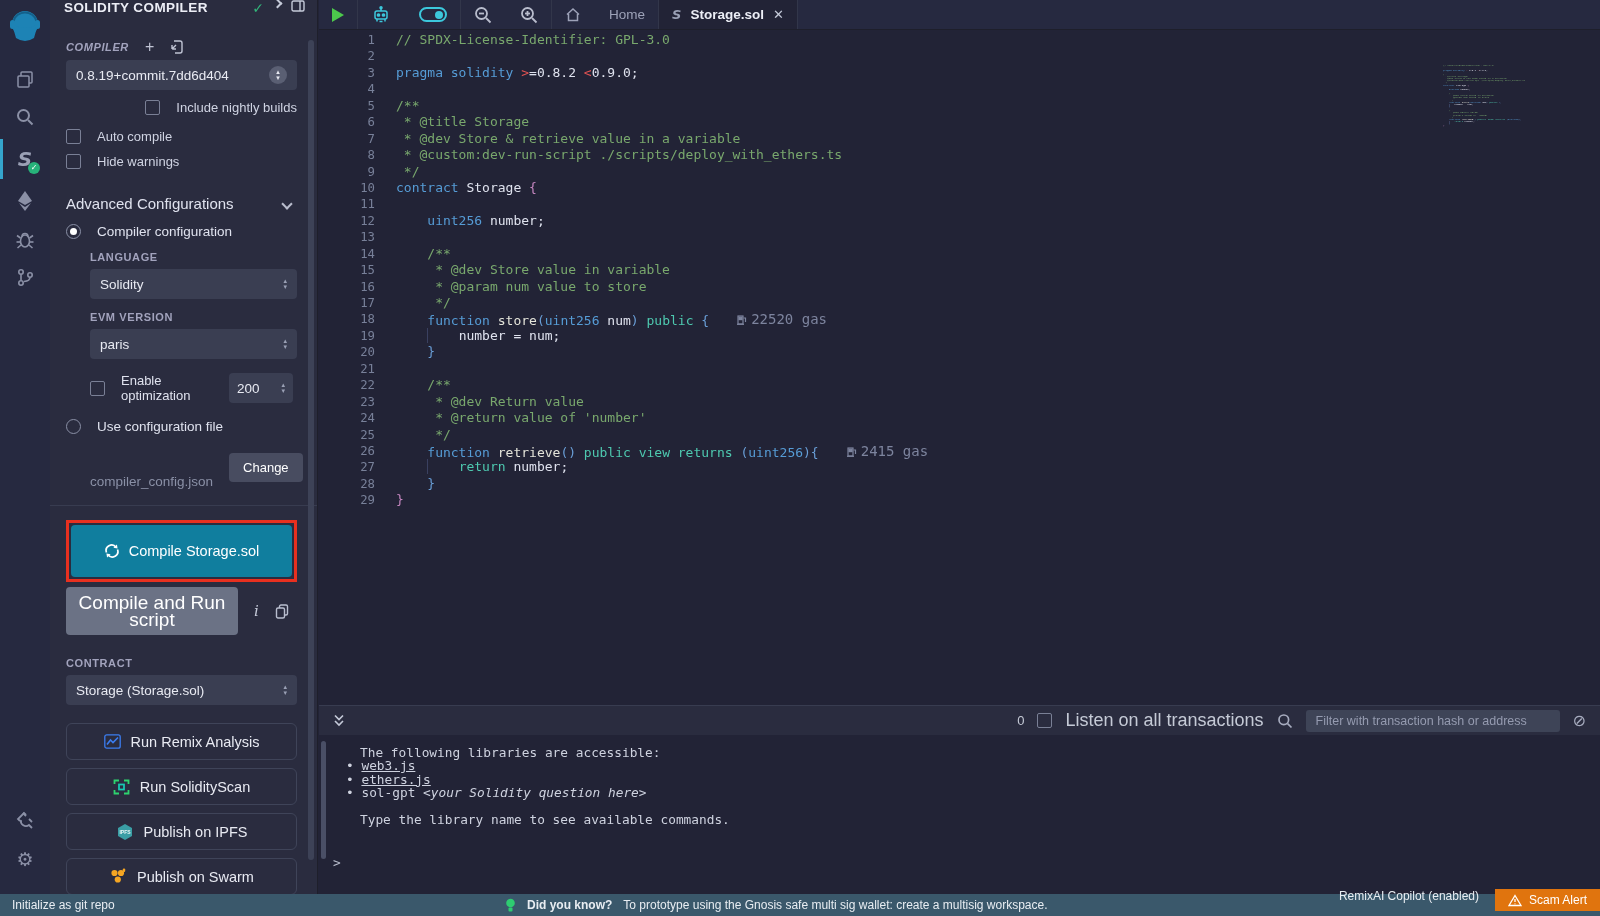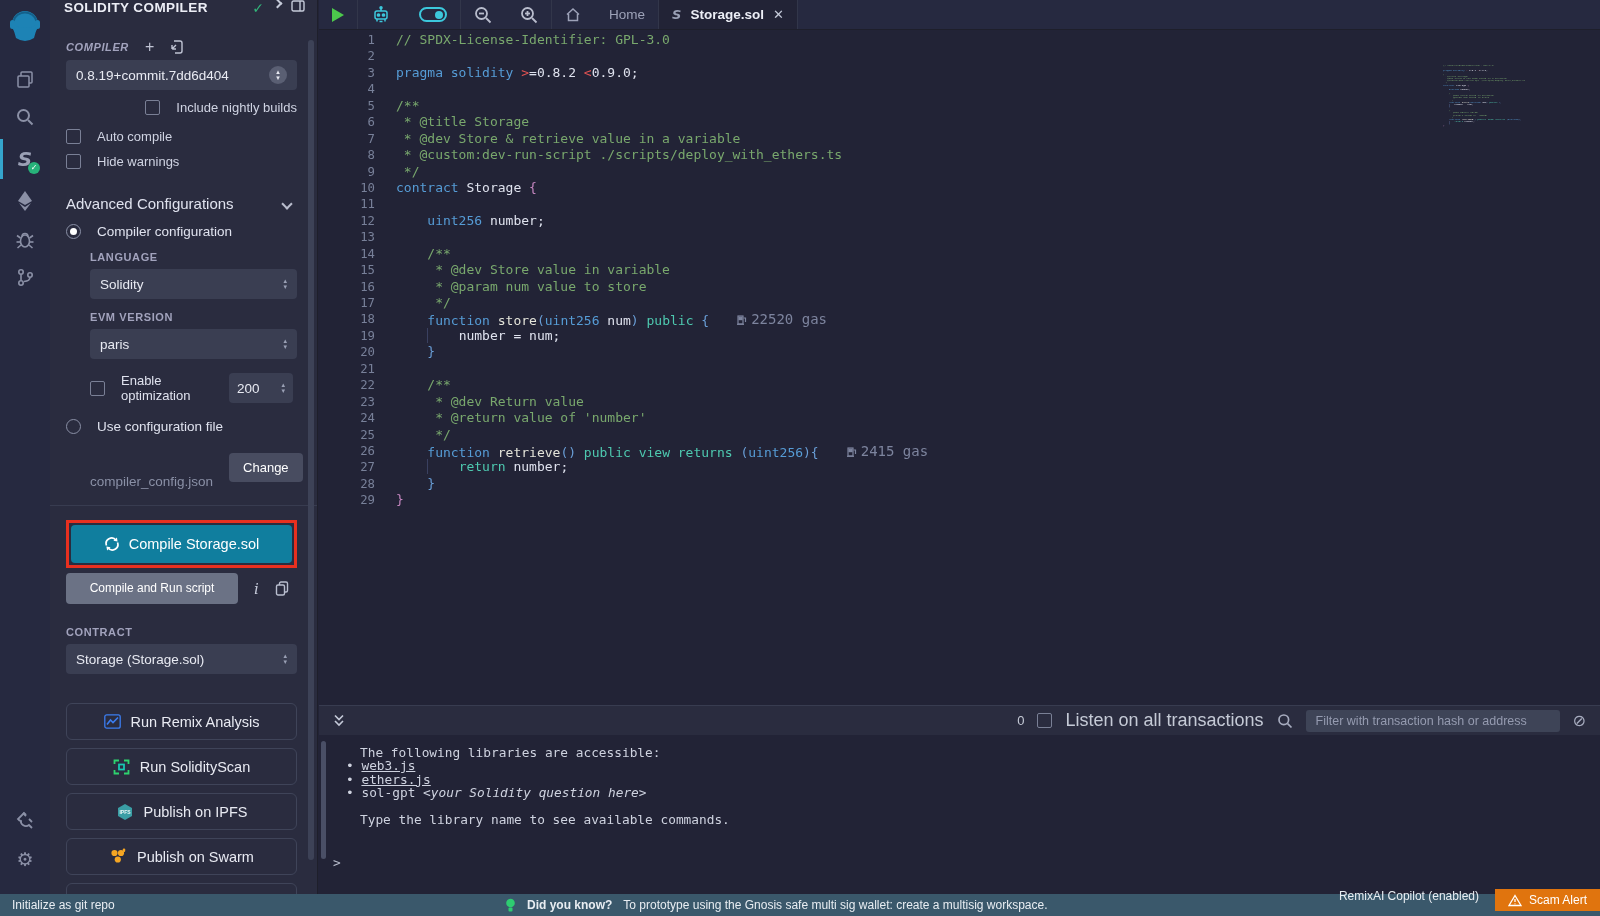--- a/index.html
+++ b/index.html
@@ -47,29 +47,29 @@
   .radio { width:15px; height:15px; border:1px solid #8a90a6; border-radius:50%; flex:none; position:relative; }
   .radio.sel::after { content:""; position:absolute; left:3px; top:3px; width:7px; height:7px; border-radius:50%; background:#fff; }
   .rlbl { font-size:13.5px; color:#dfe2ee; }
   .indent { margin-left:24px; }
   .optlbl { font-size:13px; color:#dfe2ee; line-height:15px; flex:1; }
   .numbox { width:64px; height:30px; background:#3a3e52; border-radius:4px; display:flex; align-items:center; padding:0 8px; font-size:13.5px; color:#e8eaf2; }
   .cfgfile { font-size:13.5px; color:#8a90a6; margin-left:24px; flex:1;margin-top:28px; }
   .btn-change { background:#484c60; color:#fff; font-size:13px; padding:7px 14px; border-radius:4px; }
   .divider { margin:16px -20px 0 -16px; border-top:1px solid #383c50; }
   .redbox { margin-top:14px; border:3px solid #e8301f; padding:2px; }
-  .btn-primary { width:100%; height:38px; background:#107e9e; color:#fff; border-radius:4px; font-size:14.5px;
+  .btn-primary { width:100%; height:52px; background:#107e9e; color:#fff; border-radius:4px; font-size:14.5px;
     display:flex; align-items:center; justify-content:center; gap:9px; }
   .runrow { margin-top:5px; display:flex; align-items:center; gap:16px; }
-  .btn-grey { width:172px; background:#6b7285; color:#fff; border-radius:4px; font-size:12px; text-align:center;
+  .btn-grey { width:172px; background:#6b7285; color:#fff; border-radius:4px; font-size:19px; text-align:center;
     padding:7px 10px; line-height:17px; }
   .info-i { font-family:"DejaVu Serif",serif; font-style:italic; font-size:15px; color:#c5cad9; }
   .actbtn { margin-top:8px; width:100%; height:37px; border:1px solid #3f4459; border-radius:6px;
     display:flex; align-items:center; justify-content:center; gap:10px; font-size:14.5px; color:#e8eaf2; background:transparent; }
-  .actbtn.first { margin-top:29px; }
+  .actbtn.first { margin-top:18px; }
 
   
   .main { position:absolute; left:319px; top:0; right:0; height:894px; }
   .tabbar { height:30px; background:#262940; display:flex; align-items:stretch; border-bottom:1px solid #1e1f2b; }
   .tbseg { display:flex; align-items:center; gap:28px; padding:0 13px; border-right:1px solid #32364a; }
   .play { width:0; height:0; border-left:12px solid #4cc94c; border-top:7px solid transparent; border-bottom:7px solid transparent; }
   .toggle { width:28px; height:15px; border:2px solid #3cc8dc; border-radius:9px; position:relative; }
   .toggle::after { content:""; position:absolute; right:2px; top:1.5px; width:8px; height:8px; border-radius:50%; background:#3cc8dc; }
   .tabtext { font-size:13.5px; color:#9da2b8; }
   .tab-active { background:#222336; border-right:1px solid #32364a; display:flex; align-items:center; gap:9px; padding:0 13px; }

